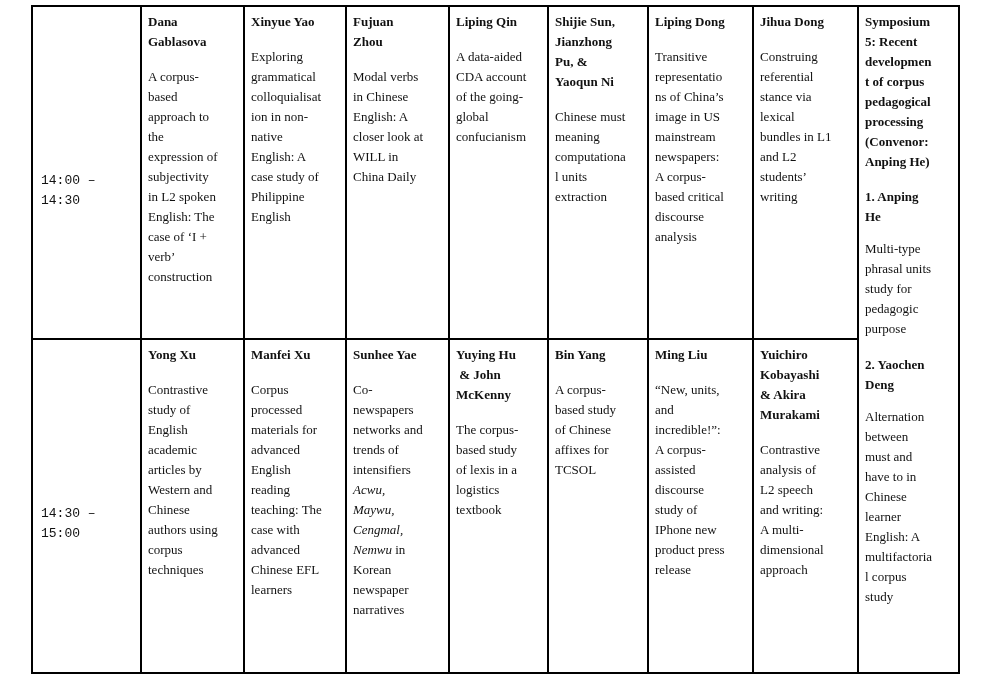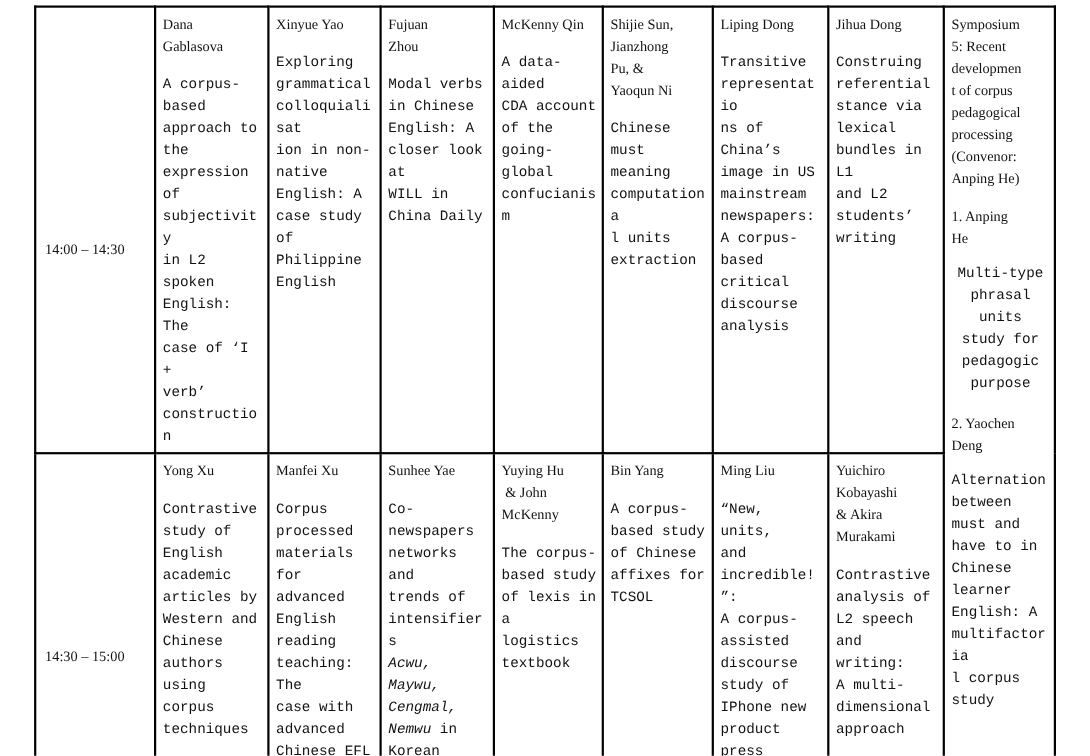--- a/index.html
+++ b/index.html
@@ -11,28 +11,28 @@
     position:absolute;left:31px;top:5px;width:927px;
     border-collapse:collapse;table-layout:fixed;
   }
   td.cell{
     border:2px solid #000000;vertical-align:top;
     padding:5px 4px 4px 6px;font-size:13px;line-height:20px;
     overflow:hidden;
   }
   tr.r1{height:333px;}
   tr.r2{height:334px;}
-  td.time{vertical-align:middle;padding-left:8px;padding-top:40px;}
-  .name{font-weight:normal;margin:0 0 15px 0;}
-  .title{margin:0;font-family:Liberation Mono, monospace;}
+  td.time{vertical-align:middle;padding-left:8px;padding-top:40px;font-family:Liberation Mono, monospace;}
+  .name{font-weight:bold;margin:0 0 15px 0;}
+  .title{margin:0;}
   .name,.title,.title span,.time-text{white-space:pre-wrap;word-wrap:break-word;}
   .it{font-style:italic;}
   .sym-header{}
   .sym-name{margin-bottom:12px;}
-  .sym-title{margin-bottom:16px;text-align:center;}
+  .sym-title{margin-bottom:16px;}
 </style>
 </head>
 <body>
 
 <div class="page">
   <table class="program">
     <colgroup>
       <col style="width:109px">
         <col style="width:103px">
         <col style="width:102px">
@@ -77,21 +77,21 @@
         <div class="name">Fujuan
 Zhou</div>
         <div class="title">Modal verbs
 in Chinese
 English: A
 closer look at
 WILL in
 China Daily</div>
       </td>
       <td class="cell">
-        <div class="name">McKenny Qin</div>
+        <div class="name">Liping Qin</div>
         <div class="title">A data-aided
 CDA account
 of the going-
 global
 confucianism</div>
       </td>
       <td class="cell">
         <div class="name">Shijie Sun,
 Jianzhong
 Pu, &amp;

